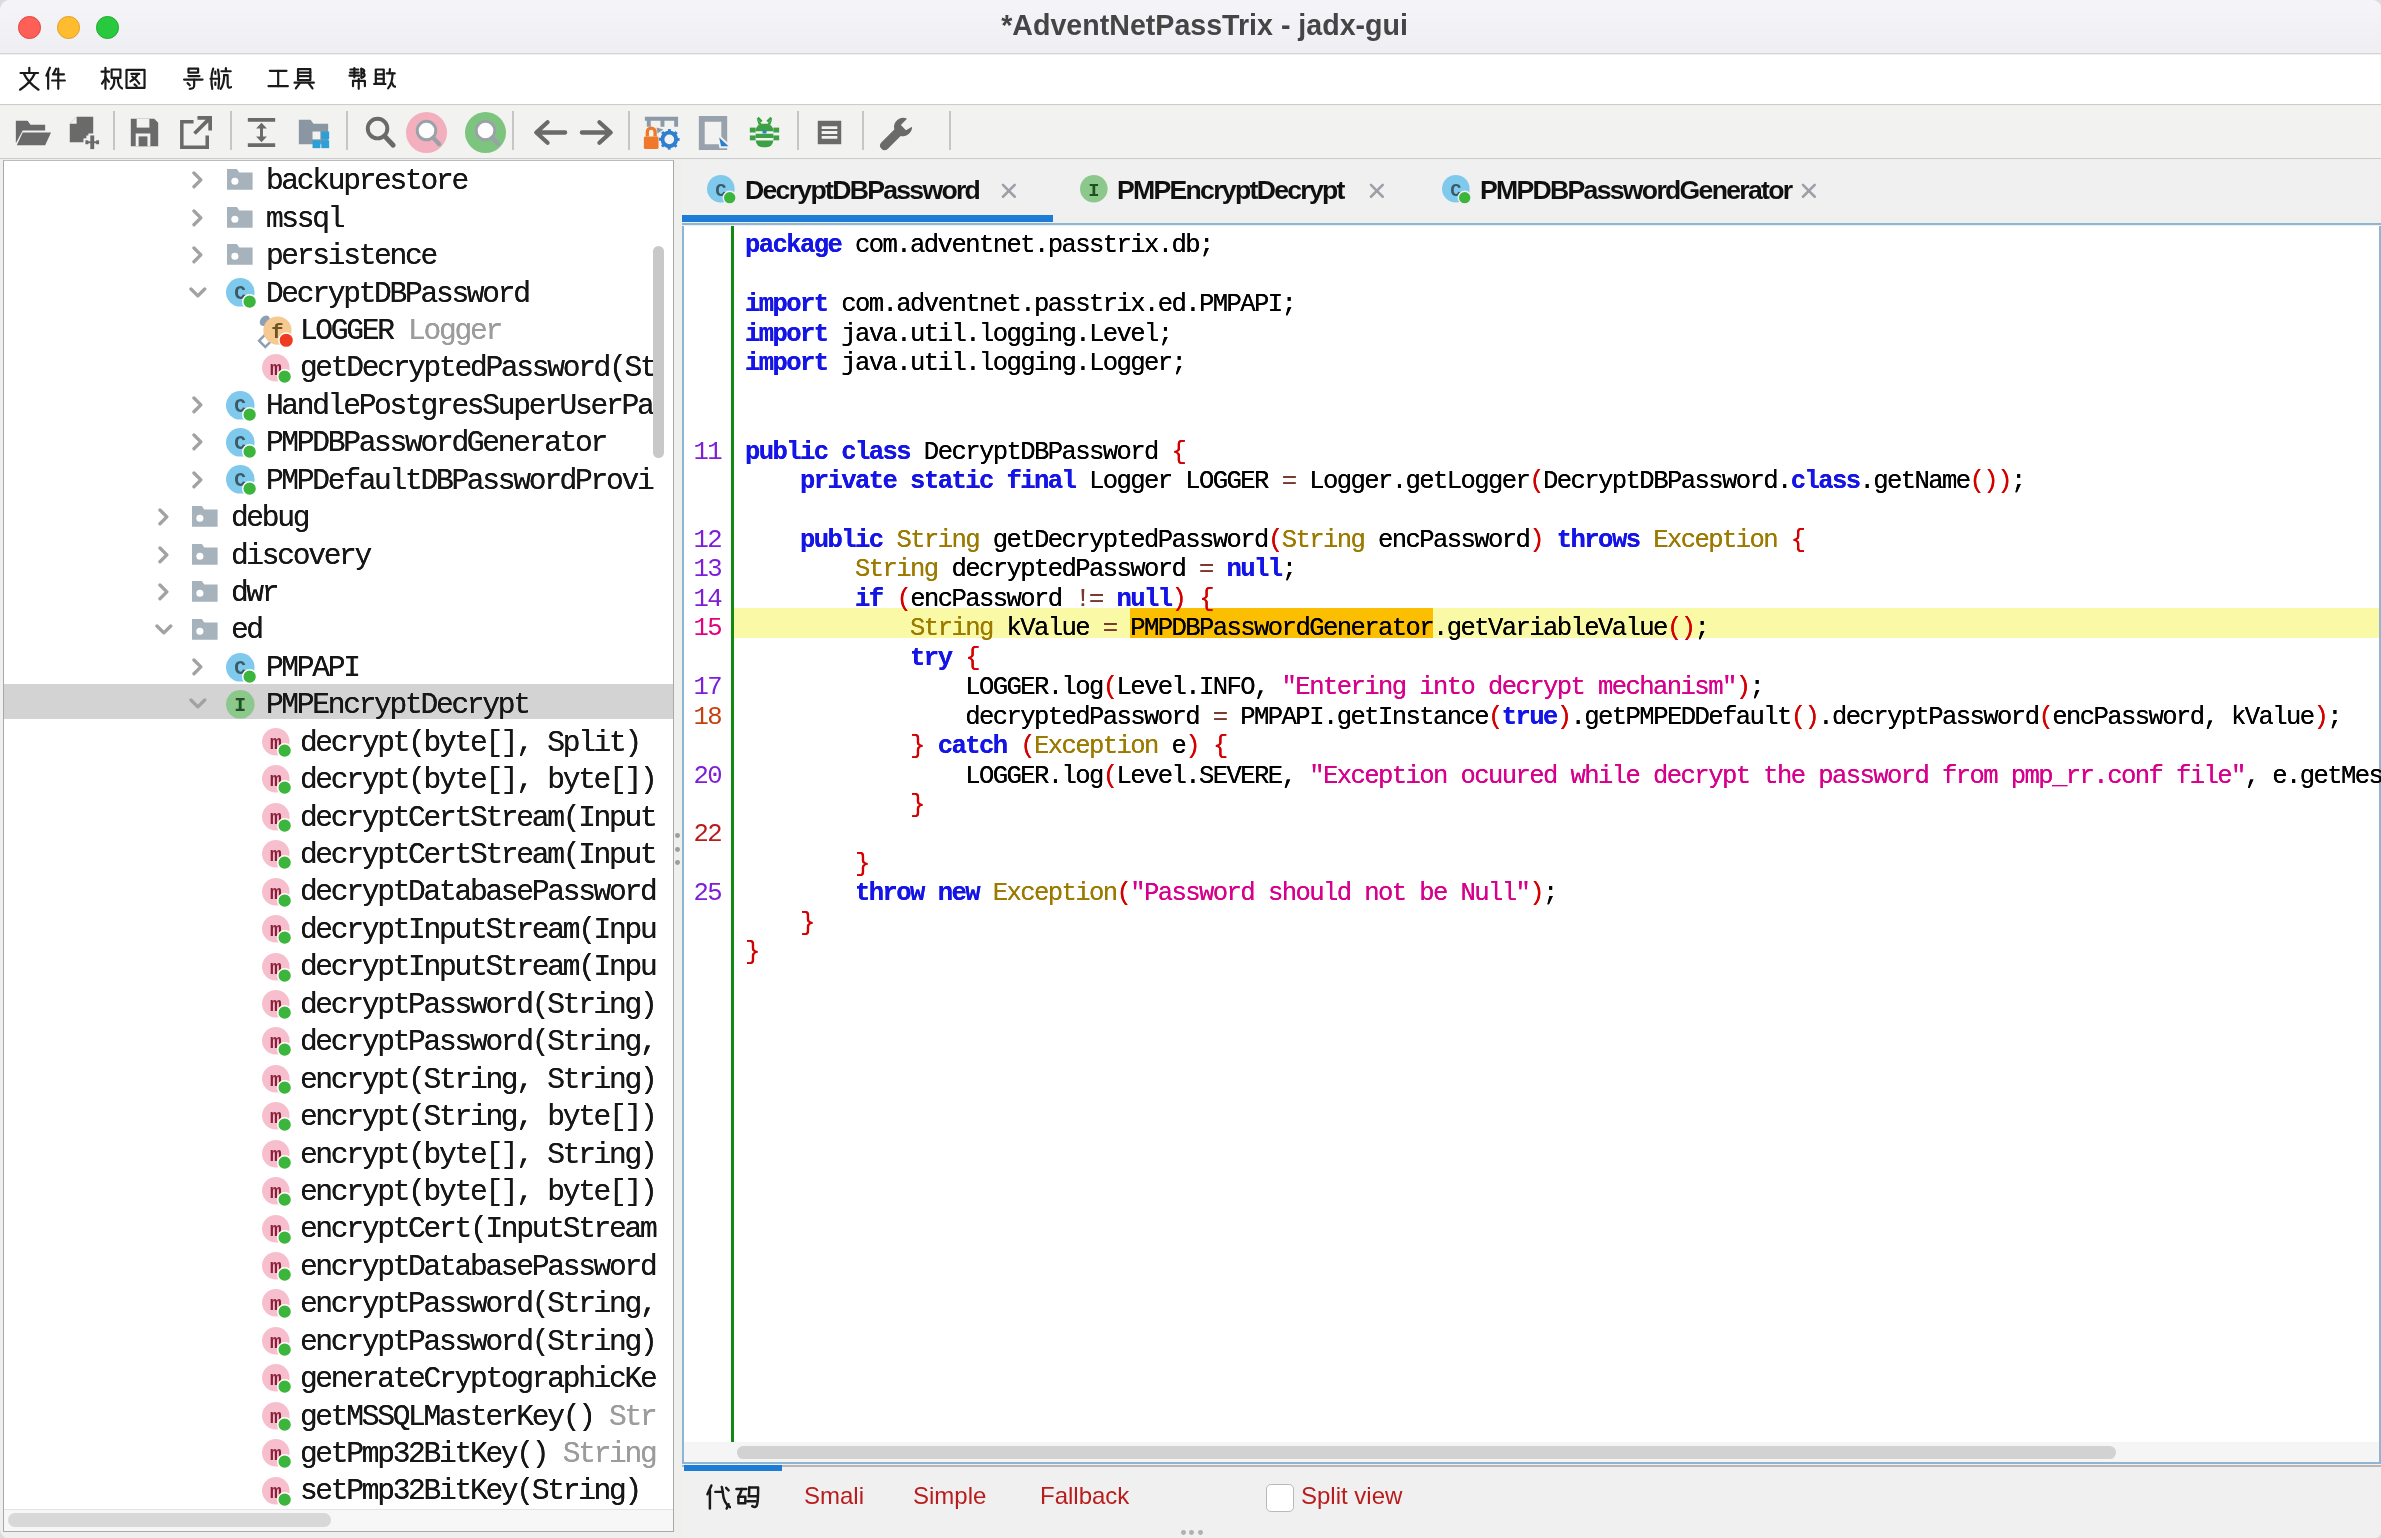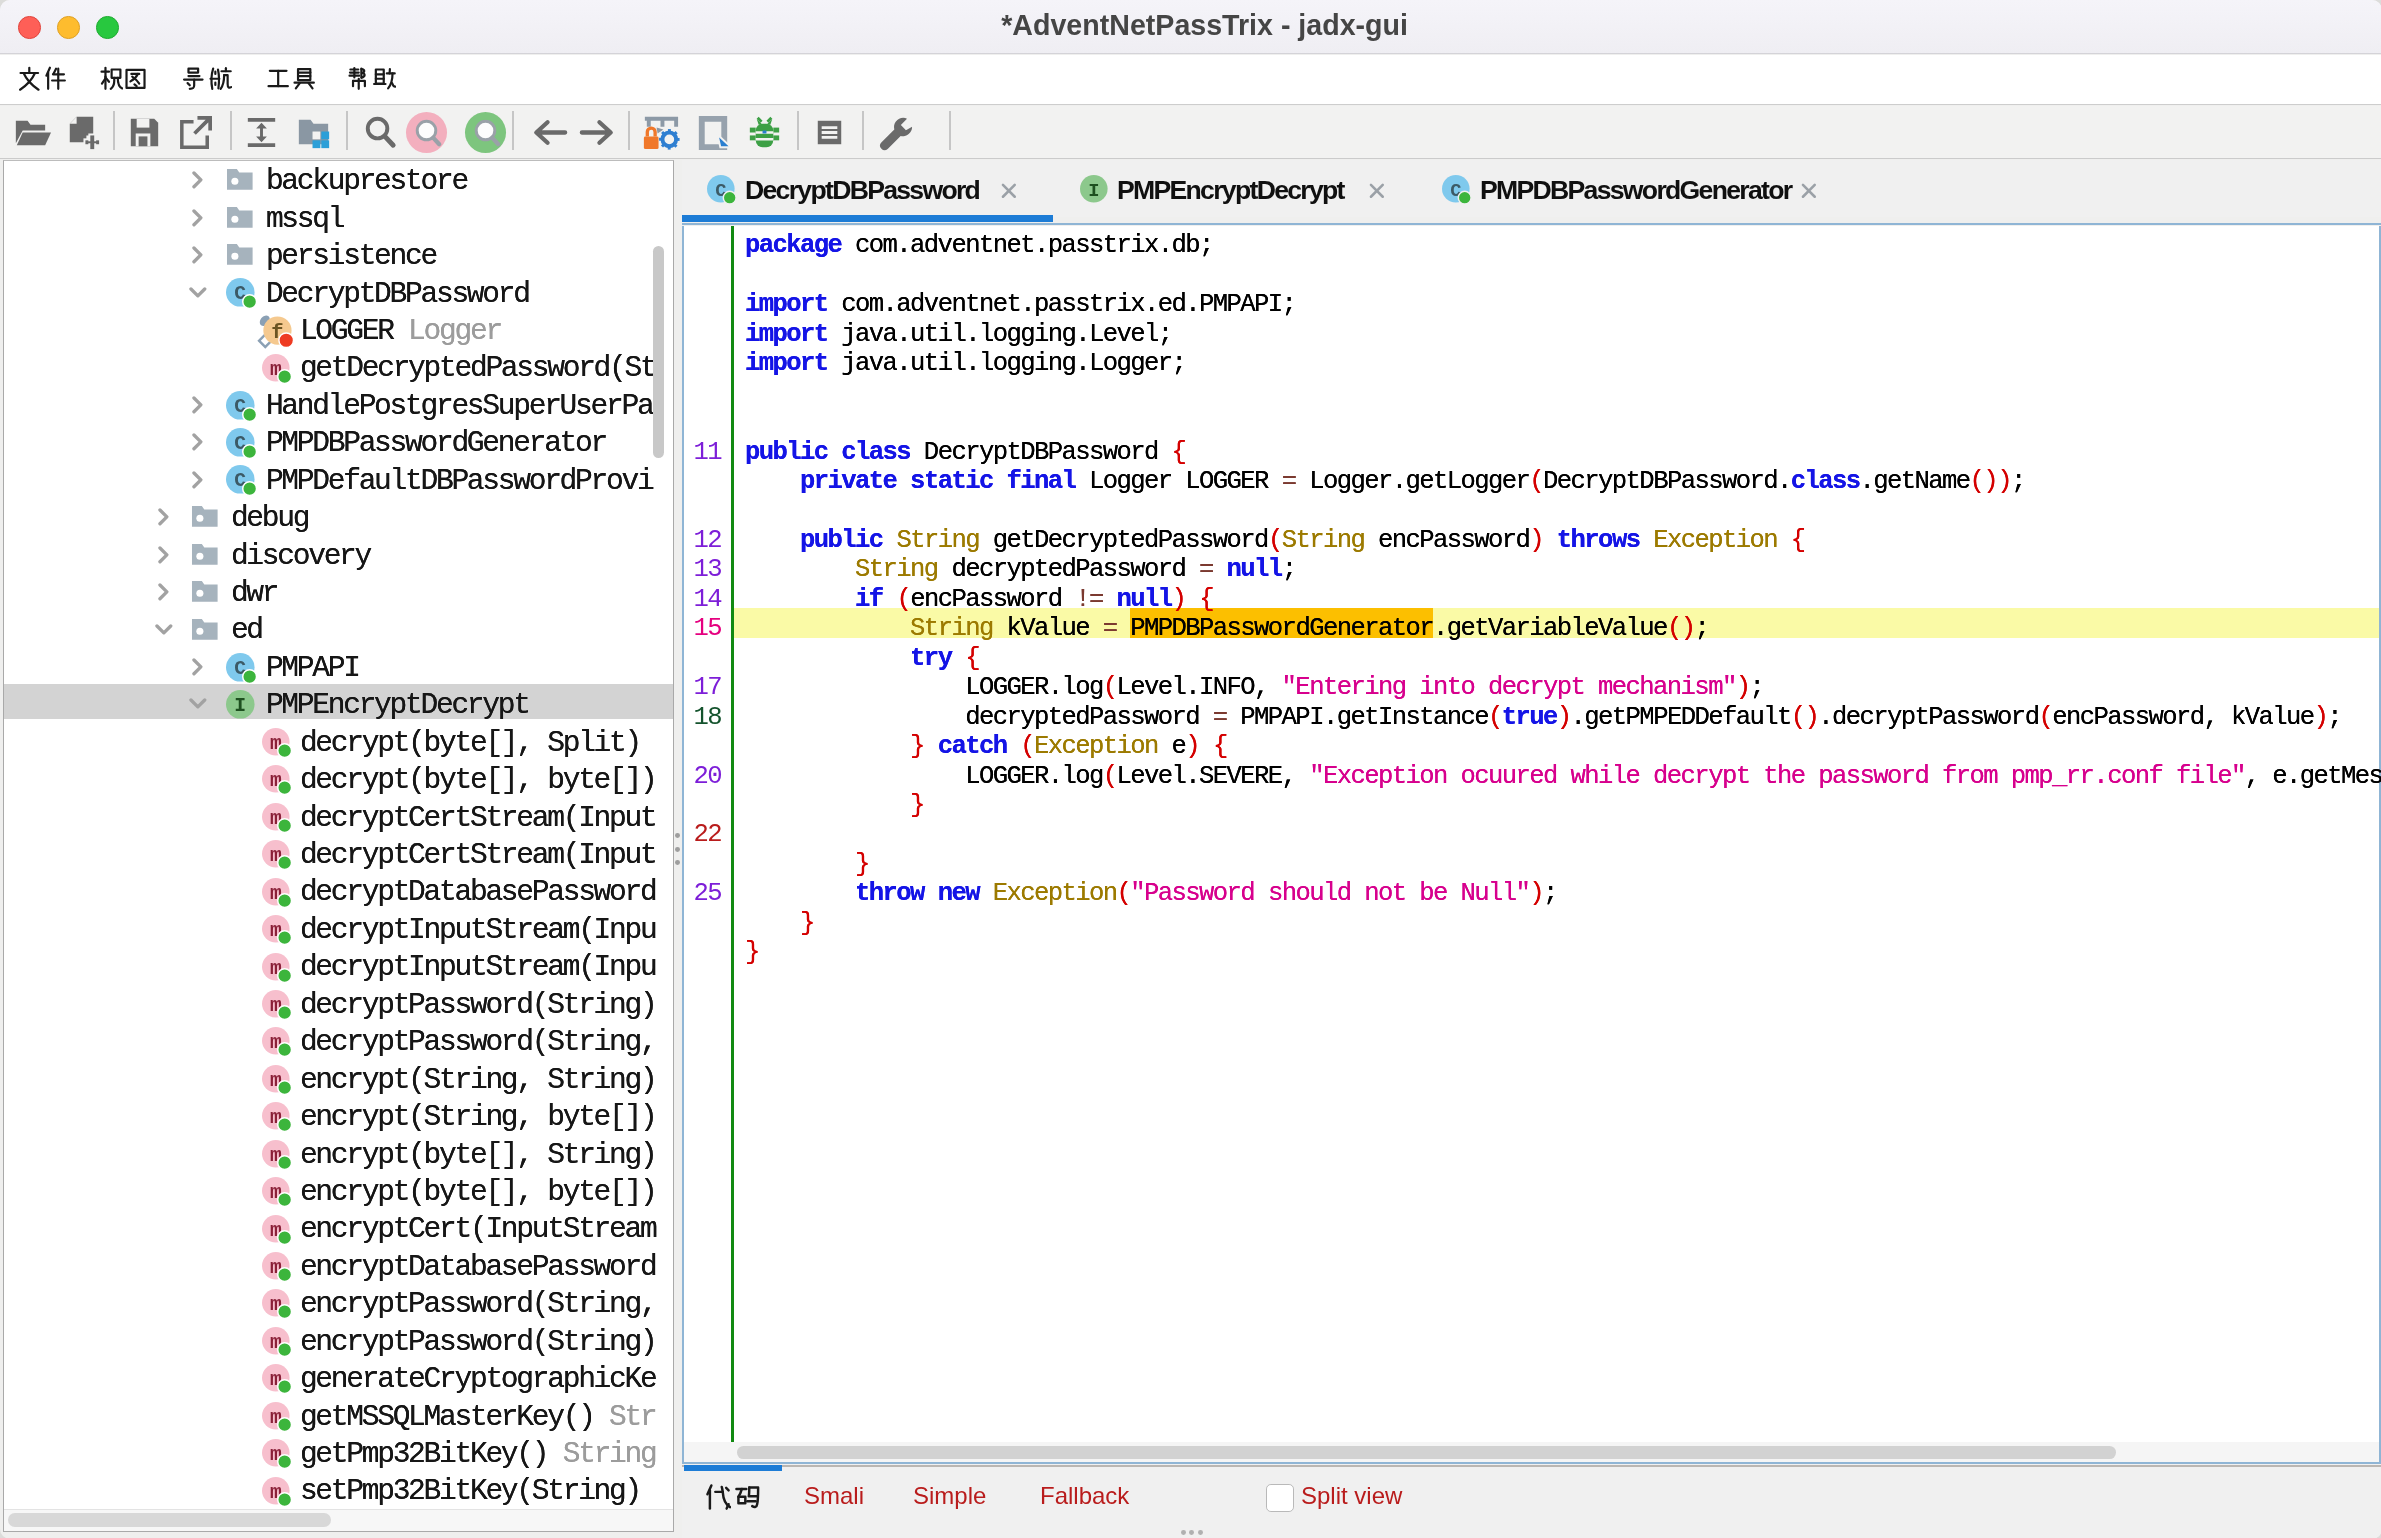--- a/index.html
+++ b/index.html
@@ -528,21 +528,21 @@
       <div class="cl" style="left:63px;top:329px">        <span class="t">String</span> decryptedPassword <span class="o">=</span> <span class="k">null</span>;</div>
       <div class="ln" style="left:2px;top:329px;color:#7d1ed8">13</div>
       <div class="cl" style="left:63px;top:359px">        <span class="k">if</span> <span class="r">(</span>encPassword <span class="o">!=</span> <span class="k">null</span><span class="r">)</span> <span class="r">{</span></div>
       <div class="ln" style="left:2px;top:359px;color:#7d1ed8">14</div>
       <div class="cl" style="left:63px;top:388px">            <span class="t">String</span> kValue <span class="o">=</span> PMPDBPasswordGenerator.getVariableValue<span class="r">()</span>;</div>
       <div class="ln" style="left:2px;top:388px;color:#e5007f">15</div>
       <div class="cl" style="left:63px;top:418px">            <span class="k">try</span> <span class="r">{</span></div>
       <div class="cl" style="left:63px;top:447px">                LOGGER.log<span class="r">(</span>Level.INFO, <span class="s">"Entering into decrypt mechanism"</span><span class="r">)</span>;</div>
       <div class="ln" style="left:2px;top:447px;color:#7d1ed8">17</div>
       <div class="cl" style="left:63px;top:477px">                decryptedPassword <span class="o">=</span> PMPAPI.getInstance<span class="r">(</span><span class="k">true</span><span class="r">)</span>.getPMPEDDefault<span class="r">()</span>.decryptPassword<span class="r">(</span>encPassword, kValue<span class="r">)</span>;</div>
-      <div class="ln" style="left:2px;top:477px;color:#14532d">18</div>
+      <div class="ln" style="left:2px;top:477px;color:#c2410c">18</div>
       <div class="cl" style="left:63px;top:506px">            <span class="r">}</span> <span class="k">catch</span> <span class="r">(</span><span class="t">Exception</span> e<span class="r">)</span> <span class="r">{</span></div>
       <div class="cl" style="left:63px;top:536px">                LOGGER.log<span class="r">(</span>Level.SEVERE, <span class="s">"Exception ocuured while decrypt the password from pmp_rr.conf file"</span>, e.getMessage;</div>
       <div class="ln" style="left:2px;top:536px;color:#7d1ed8">20</div>
       <div class="cl" style="left:63px;top:565px">            <span class="r">}</span></div>
       <div class="ln" style="left:2px;top:594px;color:#b91c1c">22</div>
       <div class="cl" style="left:63px;top:624px">        <span class="r">}</span></div>
       <div class="cl" style="left:63px;top:653px">        <span class="k">throw</span> <span class="k">new</span> <span class="t">Exception</span><span class="r">(</span><span class="s">"Password should not be Null"</span><span class="r">)</span>;</div>
       <div class="ln" style="left:2px;top:653px;color:#7d1ed8">25</div>
       <div class="cl" style="left:63px;top:683px">    <span class="r">}</span></div>
       <div class="cl" style="left:63px;top:712px"><span class="r">}</span></div>

